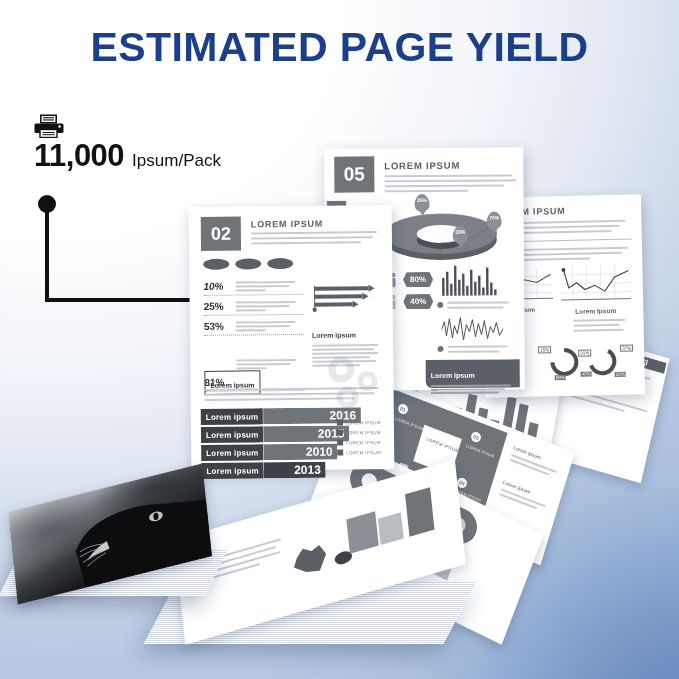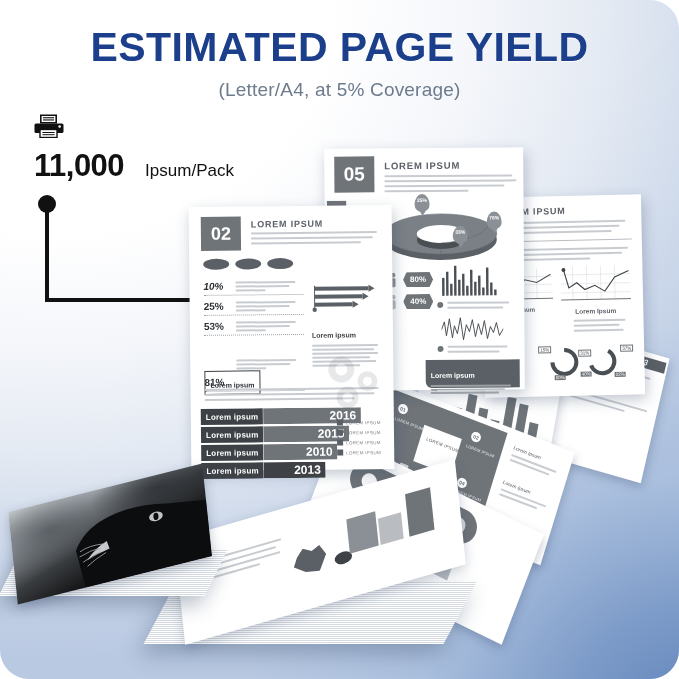--- a/index.html
+++ b/index.html
@@ -3,41 +3,40 @@
 <meta charset="utf-8">
 <style>
   html,body{margin:0;padding:0;}
   body{width:679px;height:679px;overflow:hidden;
        font-family:"Liberation Sans",sans-serif;}
 
   #stage{position:relative;width:679px;height:679px;overflow:hidden;
          background:
            radial-gradient(120% 95% at 8% 2%, #ffffff 0%, #ffffff 34%, #f4f6fa 52%, #e4eaf3 68%, #cfdaeb 82%, #b9c9e2 100%),
            linear-gradient(135deg,#ffffff 0%,#eef2f8 40%,#aabfdd 78%,#7694c4 100%);
-         border-radius: 29px;
   }
   
   #bgshade{position:absolute;inset:0;
            background:radial-gradient(95% 85% at 104% 108%, rgba(86,124,182,.95) 0%, rgba(105,140,192,.75) 22%, rgba(150,178,216,.40) 45%, rgba(255,255,255,0) 72%);
            pointer-events:none;}
 
   
   .title{position:absolute;left:0;right:0;top:24px;text-align:center;
          font-size:41px;font-weight:bold;letter-spacing:.4px;
          color:#1c3f8c;font-family:"Liberation Sans",sans-serif;
          text-shadow:0 1px 0 rgba(255,255,255,.8);}
   .subtitle{position:absolute;left:0;right:0;top:79px;text-align:center;
             font-size:19px;color:#6d7b8d;letter-spacing:.2px;}
 
   
   .callout{position:absolute;left:34px;top:114px;}
   .co-row{display:flex;align-items:center;gap:8px;}
   .printer{width:30px;height:24px;position:relative;flex:0 0 auto;}
   .blk-label{font-size:22px;font-style:italic;color:#111;font-weight:500;letter-spacing:.2px;}
-  .num-row{display:flex;align-items:baseline;gap:21px;margin-top:10px;margin-left:0px;}
+  .num-row{display:flex;align-items:baseline;gap:8px;margin-left:0px;}
   .big-num{font-size:31px;font-weight:bold;color:#111;letter-spacing:-.5px;}
   .unit{font-size:17px;color:#111;}
 
   .leader{position:absolute;left:38px;top:195px;}
   .leader .dot{position:absolute;left:0;top:0;width:18px;height:18px;border-radius:50%;background:#111;}
   .leader .vline{position:absolute;left:7px;top:9px;width:4px;height:98px;background:#111;}
   .leader .hline{position:absolute;left:7px;top:103px;width:158px;height:4px;background:#111;}
 
   
   .page{position:absolute;background:#fff;box-shadow:2px 5px 14px rgba(40,60,90,.28);}
@@ -90,21 +89,20 @@
 
   .txtline{background:#c8ccd1;border-radius:1px;}
 </style>
 </head>
 <body>
 
 <div id="stage">
   <div id="bgshade"></div>
 
   <div class="title">ESTIMATED PAGE YIELD</div>
-  <div class="subtitle">(Letter/A4, at 5% Coverage)</div>
 
   <div class="callout">
     <div class="co-row">
       <span class="printer">
         <svg viewBox="0 0 30 24" class="svgfull">
           <rect x="6" y="0.5" width="17" height="9" fill="#111"></rect>
           <rect x="7.6" y="2" width="13.8" height="6" fill="#fff"></rect>
           <rect x="9" y="3.2" width="11" height="1.1" fill="#111"></rect>
           <rect x="9" y="5.4" width="11" height="1.1" fill="#111"></rect>
           <rect x="0.5" y="9.5" width="29" height="9.5" rx="1.6" fill="#111"></rect>

